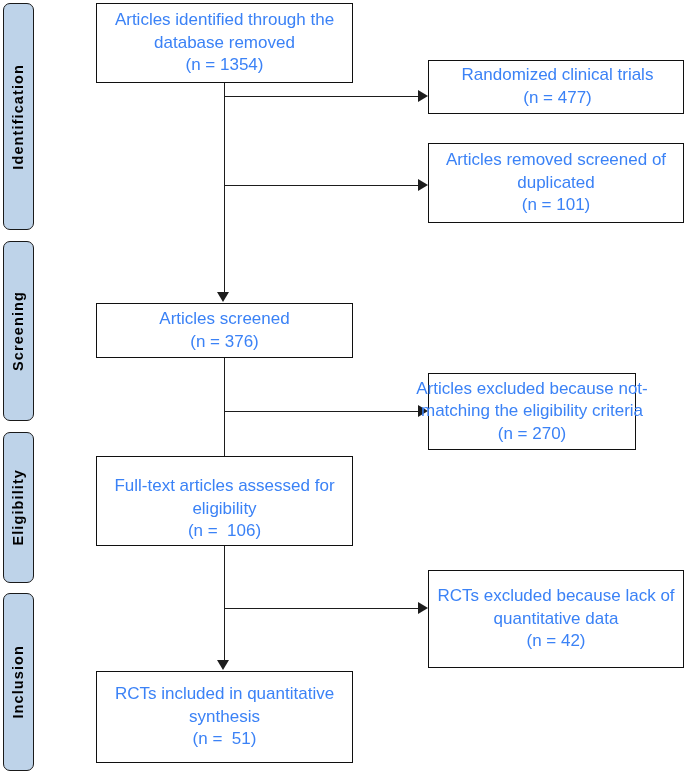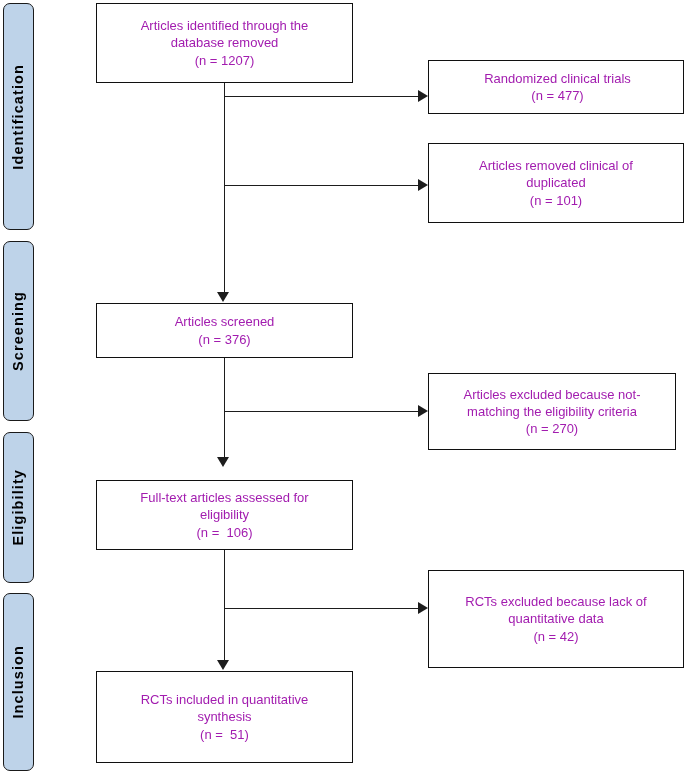--- a/index.html
+++ b/index.html
@@ -47,23 +47,23 @@
   .flow-box {
     position: absolute;
     box-sizing: border-box;
     background: #ffffff;
     border: 1.9px solid #101010;
     display: flex;
     flex-direction: column;
     align-items: center;
     justify-content: center;
     text-align: center;
-    font-size: 13px;
+    font-size: 17px;
     line-height: 1.33;
-    color: #a21caf;
+    color: #3b82f6;
     padding: 2px 6px;
   }
   .flow-box .line { display: block; white-space: pre; }
 
   
   .v-line {
     position: absolute;
     width: 1.7px;
     background: #1d1d1d;
   }
@@ -125,52 +125,52 @@
 
   <div class="v-line" style="left:223.5px; top:544px; height:116px;"></div>
   <div class="arrow-down" style="left:217px; top:660px;"></div>
 
   <div class="h-line" style="left:223.5px; top:607.5px; width:198px;"></div>
   <div class="arrow-right" style="left:418px; top:601.5px;"></div>
 
   <div class="flow-box" style="left:96px; top:3px; width:257px; height:80px;">
     <span class="line">Articles identified through the</span>
     <span class="line">database removed</span>
-    <span class="line">(n = 1207)</span>
+    <span class="line">(n = 1354)</span>
   </div>
 
   <div class="flow-box" style="left:96px; top:303px; width:257px; height:55px;text-align:right;">
     <span class="line">Articles screened</span>
     <span class="line">(n = 376)</span>
   </div>
 
-  <div class="flow-box" style="left:96px; top:480px; width:257px; height:70px;">
+  <div class="flow-box" style="left:96px; top:456px; width:257px; height:90px;justify-content:flex-end;">
     <span class="line">Full-text articles assessed for</span>
     <span class="line">eligibility</span>
     <span class="line">(n =  106)</span>
   </div>
 
   <div class="flow-box" style="left:96px; top:671px; width:257px; height:92px;">
     <span class="line">RCTs included in quantitative</span>
     <span class="line">synthesis</span>
     <span class="line">(n =  51)</span>
   </div>
 
   <div class="flow-box" style="left:428px; top:60px; width:256px; height:54px;padding-left:9px;">
     <span class="line">Randomized clinical trials</span>
     <span class="line">(n = 477)</span>
   </div>
 
   <div class="flow-box" style="left:428px; top:143px; width:256px; height:80px;">
-    <span class="line">Articles removed clinical of</span>
+    <span class="line">Articles removed screened of</span>
     <span class="line">duplicated</span>
     <span class="line">(n = 101)</span>
   </div>
 
-  <div class="flow-box" style="left:428px; top:373px; width:248px; height:77px;">
+  <div class="flow-box" style="left:428px; top:373px; width:208px; height:77px;">
     <span class="line">Articles excluded because not-</span>
     <span class="line">matching the eligibility criteria</span>
     <span class="line">(n = 270)</span>
   </div>
 
   <div class="flow-box" style="left:428px; top:570px; width:256px; height:98px;">
     <span class="line">RCTs excluded because lack of</span>
     <span class="line">quantitative data</span>
     <span class="line">(n = 42)</span>
   </div>

